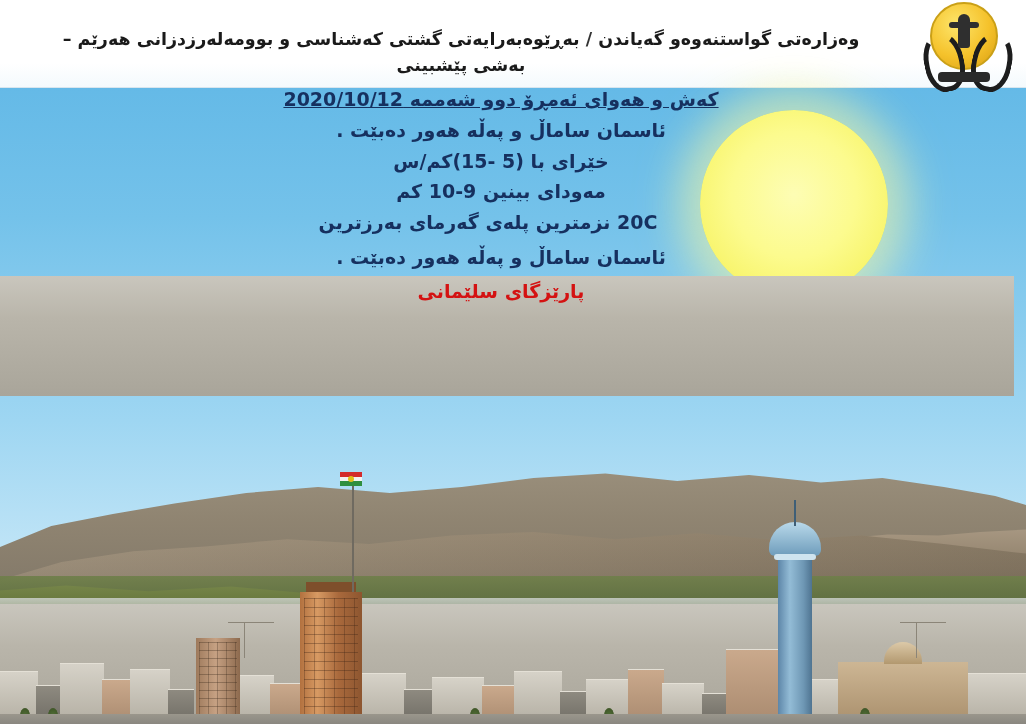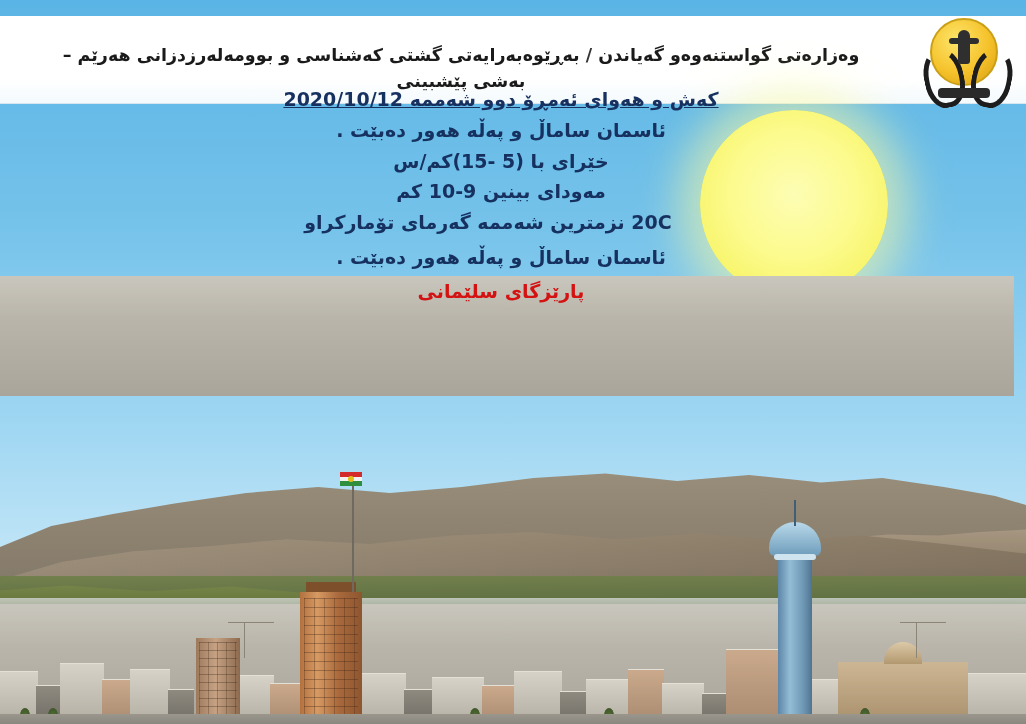--- a/index.html
+++ b/index.html
@@ -13,21 +13,21 @@
     position: relative;
     width: 1026px;
     height: 724px;
     overflow: hidden;
     background: linear-gradient(to bottom, #5ab4e5 0%, #74c2ea 30%, #9ed6f2 58%, #bde3f6 75%, #cfe9f7 100%);
   }
 
   
   .header-band {
     position: absolute;
-    left: 0; top: 16px;
+    left: 0; top: 0;
     width: 1026px;
     height: 88px;
     background: linear-gradient(to bottom, #ffffff 0%, #ffffff 72%, #f4fafd 100%);
     border-bottom: 1px solid #d9e6ee;
     box-sizing: border-box;
   }
   .header-text {
     position: absolute;
     right: 150px;
     top: 26px;
@@ -361,21 +361,21 @@
   <div class="sun"></div>
 
   <div class="forecast">
     <div class="line day">کەش و هەوای ئەمڕۆ دوو شەممە 2020/10/12</div>
     <div class="line city">پارێزگای سلێمانی</div>
     <div class="line">ئاسمان ساماڵ و پەڵە هەور دەبێت .</div>
     <div class="line">خێرای با  (5 -15)کم/س</div>
     <div class="line">مەودای بینین   9-10 کم</div>
     <div class="line">
       <span class="val">20C</span>
-      <span>نزمترین شەممە گەرمای تۆمارکراو</span>
+      <span>نزمترین پلەی گەرمای بەرزترین</span>
     </div>
 
     <div class="spacer-sm"></div>
 
     <div class="line">ئاسمان ساماڵ و پەڵە هەور دەبێت .</div>
     <div class="line">خێرای با  (10 -20) کم/س</div>
     <div class="line">مەودای بینین   9-10 کم</div>
     <div class="line">
       <span class="val">19c</span>
       <span>نزمترین پلەی گەرمای پێشبینیکراو</span>

